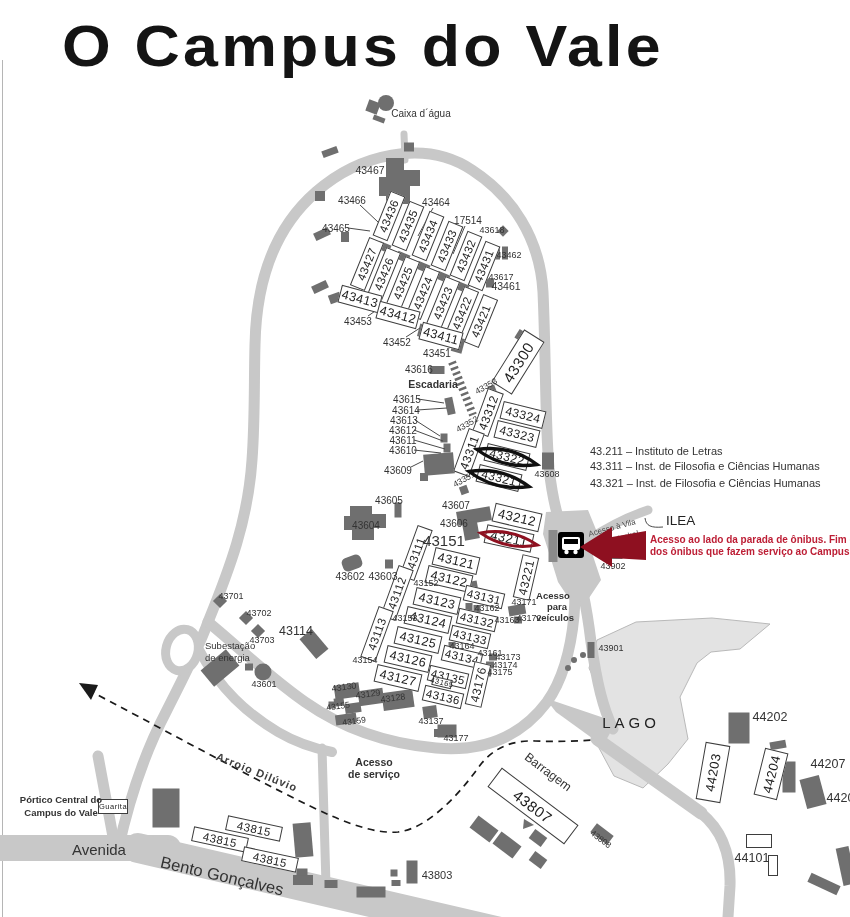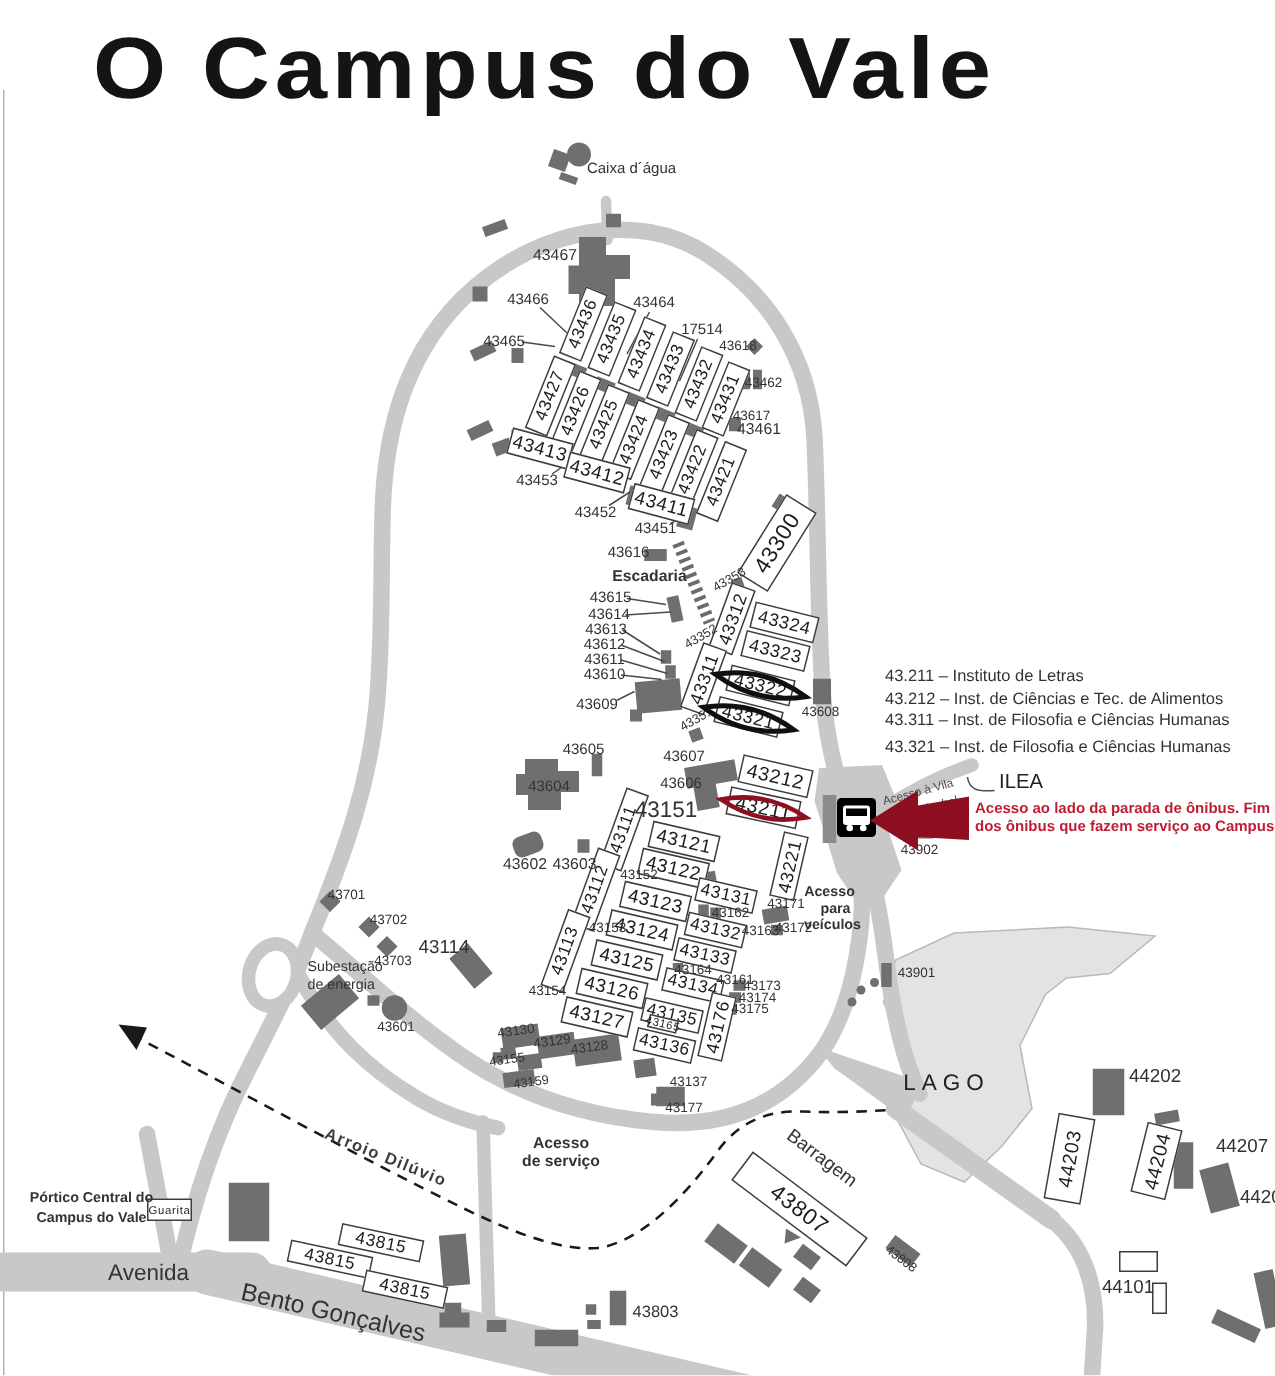--- a/index.html
+++ b/index.html
@@ -279,21 +279,21 @@
       <div class="maplabel" style="left: 524px; top: 602px; font-size: 9px; transform: translate(-50%, -50%) rotate(0deg);">43171</div>
       <div class="maplabel" style="left: 529px; top: 618px; font-size: 9px; transform: translate(-50%, -50%) rotate(0deg);">43172</div>
       <div class="maplabel" style="left: 508px; top: 657px; font-size: 9px; transform: translate(-50%, -50%) rotate(0deg);">43173</div>
       <div class="maplabel" style="left: 505px; top: 665px; font-size: 9px; transform: translate(-50%, -50%) rotate(0deg);">43174</div>
       <div class="maplabel" style="left: 500px; top: 672px; font-size: 9px; transform: translate(-50%, -50%) rotate(0deg);">43175</div>
       <div class="maplabel" style="left: 344px; top: 687px; font-size: 9px; transform: translate(-50%, -50%) rotate(-8deg);">43130</div>
       <div class="maplabel" style="left: 368px; top: 694px; font-size: 9px; transform: translate(-50%, -50%) rotate(-8deg);">43129</div>
       <div class="maplabel" style="left: 393px; top: 698px; font-size: 9px; transform: translate(-50%, -50%) rotate(-8deg);">43128</div>
       <div class="maplabel" style="left: 338px; top: 706px; font-size: 8.5px; transform: translate(-50%, -50%) rotate(-8deg);">43155</div>
       <div class="maplabel" style="left: 354px; top: 721px; font-size: 8.5px; transform: translate(-50%, -50%) rotate(-8deg);">43159</div>
-      <div class="maplabel" style="left: 431px; top: 721px; font-size: 9px; transform: translate(-50%, -50%) rotate(0deg); margin-left: 28px;">43137</div>
+      <div class="maplabel" style="left: 431px; top: 721px; font-size: 9px; transform: translate(-50%, -50%) rotate(0deg);">43137</div>
       <div class="maplabel" style="left: 456px; top: 738px; font-size: 9px; transform: translate(-50%, -50%) rotate(0deg);">43177</div>
       <div class="maplabel" style="left: 231px; top: 596px; font-size: 9px; transform: translate(-50%, -50%) rotate(0deg);">43701</div>
       <div class="maplabel" style="left: 259px; top: 613px; font-size: 9px; transform: translate(-50%, -50%) rotate(0deg);">43702</div>
       <div class="maplabel" style="left: 262px; top: 640px; font-size: 9px; transform: translate(-50%, -50%) rotate(0deg);">43703</div>
       <div class="maplabel" style="left: 296px; top: 631px; font-size: 12.5px; transform: translate(-50%, -50%) rotate(0deg);">43114</div>
       <div class="maplabel" style="left: 205px; top: 645px; font-size: 9.5px; transform: translate(0px, -50%) rotate(0deg);">Subestação</div>
       <div class="maplabel" style="left: 205px; top: 657px; font-size: 9.5px; transform: translate(0px, -50%) rotate(0deg);">de energia</div>
       <div class="maplabel" style="left: 264px; top: 684px; font-size: 9px; transform: translate(-50%, -50%) rotate(0deg);">43601</div>
       <div class="maplabel" style="left: 374px; top: 762px; font-size: 10.5px; font-weight: bold; transform: translate(-50%, -50%) rotate(0deg);">Acesso</div>
       <div class="maplabel" style="left: 374px; top: 774px; font-size: 10.5px; font-weight: bold; transform: translate(-50%, -50%) rotate(0deg);">de serviço</div>
@@ -332,21 +332,20 @@
     <path class="lens" transform="translate(507,457) rotate(14)" d="M -31,0 Q 0,-13 31,0 Q 0,13 -31,0 Z"></path>
     <path class="lens" transform="translate(499,479) rotate(14)" d="M -31,0 Q 0,-13 31,0 Q 0,13 -31,0 Z"></path>
     <path class="lensred" transform="translate(509,539) rotate(12)" d="M -29,0 Q 0,-12 29,0 Q 0,12 -29,0 Z"></path>
     <polygon class="accent" points="580,547 612,527 612,537 646,531 646,560 612,558 612,567"></polygon>
   </svg>
 
   <div id="title">O Campus do Vale</div>
 
   <div id="legend">
     <div class="lg">43.211 – Instituto de Letras</div>
-    <div class="lg">43.212 – Inst. de Ciências e Tec. de Alimentos</div>
     <div class="lg">43.311 – Inst. de Filosofia e Ciências Humanas</div>
     <div class="lg lg4">43.321 – Inst. de Filosofia e Ciências Humanas</div>
   </div>
   <div id="ilea">ILEA</div>
 
   <div id="note">
     <div>Acesso ao lado da parada de ônibus. Fim da linha</div>
     <div>dos ônibus que fazem serviço ao Campus do Vale</div>
   </div>
 

